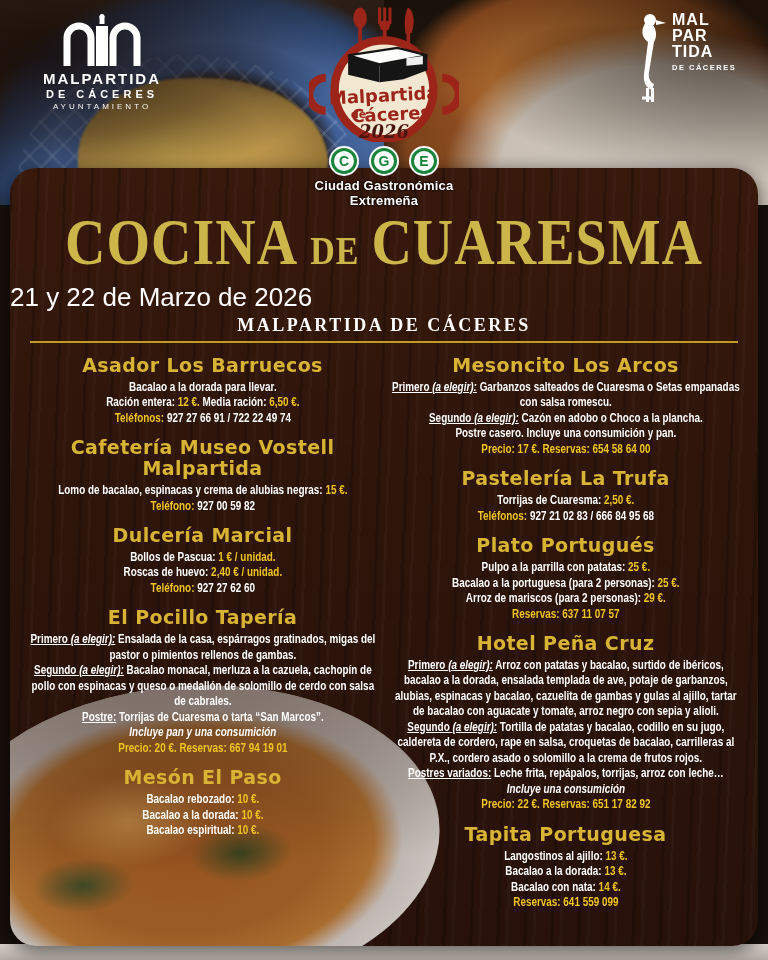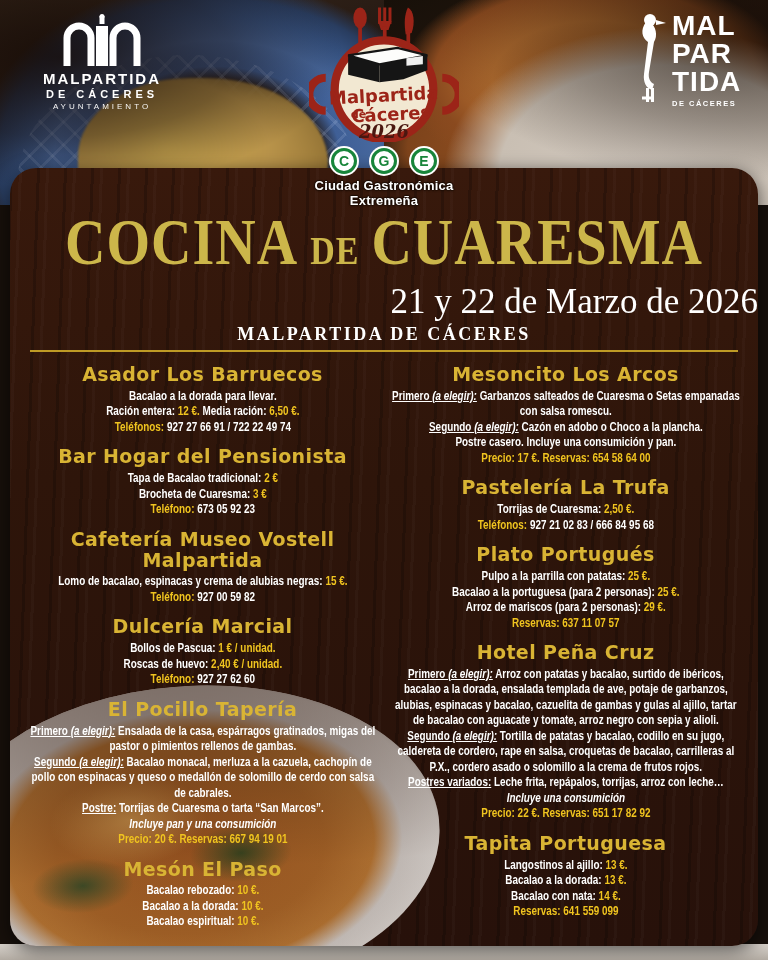--- a/index.html
+++ b/index.html
@@ -55,21 +55,21 @@
 
   
   .ayto-logo { position:absolute; left:22px; top:14px; width:160px; z-index:3; text-align:center; color:#fff; }
   .ayto-logo svg { display:block; margin:0 auto 4px auto; }
   .ayto-l1 { font-size:15px; font-weight:700; letter-spacing:2px; }
   .ayto-l2 { font-size:11px; font-weight:700; letter-spacing:4px; margin-top:1px; }
   .ayto-l3 { font-size:8px; font-weight:400; letter-spacing:3px; margin-top:2px; opacity:.95; }
 
   .stork-logo { position:absolute; right:16px; top:12px; width:120px; z-index:3; color:#fff;
     display:flex; gap:6px; align-items:flex-start; }
-  .stork-text { font-weight:700; font-size:28px; line-height:1.0; letter-spacing:1px; }
+  .stork-text { font-weight:700; font-size:16px; line-height:1.0; letter-spacing:1px; }
   .stork-sub { font-size:7.5px; font-weight:700; letter-spacing:1.5px; margin-top:3px; }
 
   
   .event-logo { position:absolute; left:50%; transform:translateX(-50%); top:6px; width:210px; z-index:3; text-align:center; }
   .cge-row { display:flex; justify-content:center; gap:14px; margin-top:2px; }
   .cge-circle { width:26px; height:26px; border-radius:50%; background:#fff; border:3px solid #18853a;
     color:#18853a; font-weight:700; font-size:14px; line-height:20px; text-align:center;
     box-shadow:0 0 0 2px #fff; }
   .cge-tagline { margin-top:4px; color:#fff; font-weight:700; font-size:13px; letter-spacing:.2px;
     text-shadow:-1px 0 1px #1a0d06, 1px 0 1px #1a0d06, 0 1px 2px #1a0d06, 0 -1px 1px #1a0d06; }
@@ -96,22 +96,22 @@
     background:linear-gradient(180deg, rgba(40,18,8,0.55), rgba(40,18,8,0.15) 60%); }
 
   .card-inner { position:relative; z-index:2; height:100%; padding-top:36px; }
 
   .title-row { display:flex; justify-content:center; align-items:baseline; gap:12px;
     color:#ccb64a; font-family:"Liberation Serif", serif; font-weight:700;
     transform:scaleY(1.18); transform-origin:center top; }
   .title-big { font-size:56px; letter-spacing:1px; }
   .title-small { font-size:34px; letter-spacing:1px; }
 
-  .date-line { margin-top:14px; text-align:right; color:#fff;
-    font-family:Liberation Serif, serif; font-size:35px; }
+  .date-line { margin-top:14px; text-align:left; color:#fff;
+    font-family:Liberation Sans, sans-serif; font-size:26px; }
   .location-line { margin-top:2px; text-align:center; color:#fff;
     font-family:"Liberation Serif", serif; font-size:18px; font-weight:700; letter-spacing:2.5px; }
 
   .participants { margin-top:14px; text-align:center; color:#e3b722;
     font-weight:700; font-size:13.5px; letter-spacing:.4px; font-family:"DejaVu Sans", sans-serif; }
   .gold-rule { height:2px; background:#bf9b25; margin:5px 20px 0 20px; }
 
   
   .columns { display:flex; gap:10px; padding:12px 16px 0 16px; }
   .col { width:50%; }
@@ -234,26 +234,20 @@
 
       <div class="columns">
         <div class="col">
             <div class="est">
               <div class="est-name">Asador Los Barruecos</div>
               <div class="line"><span class="seg-w">Bacalao a la dorada para llevar.</span></div>
               <div class="line"><span class="seg-w">Ración entera: </span><span class="seg-g">12 €.</span><span class="seg-w"> Media ración: </span><span class="seg-g">6,50 €.</span></div>
               <div class="line"><span class="seg-g">Teléfonos: </span><span class="seg-w">927 27 66 91 / 722 22 49 74</span></div>
             </div>
             <div class="est">
-              <div class="est-name">Bar Hogar del Pensionista</div>
-              <div class="line"><span class="seg-w">Tapa de Bacalao tradicional: </span><span class="seg-g">2 €</span></div>
-              <div class="line"><span class="seg-w">Brocheta de Cuaresma: </span><span class="seg-g">3 €</span></div>
-              <div class="line"><span class="seg-g">Teléfono: </span><span class="seg-w">673 05 92 23</span></div>
-            </div>
-            <div class="est">
               <div class="est-name">Cafetería Museo Vostell Malpartida</div>
               <div class="line"><span class="seg-w">Lomo de bacalao, espinacas y crema de alubias negras: </span><span class="seg-g">15 €.</span></div>
               <div class="line"><span class="seg-g">Teléfono: </span><span class="seg-w">927 00 59 82</span></div>
             </div>
             <div class="est">
               <div class="est-name">Dulcería Marcial</div>
               <div class="line"><span class="seg-w">Bollos de Pascua: </span><span class="seg-g">1 € / unidad.</span></div>
               <div class="line"><span class="seg-w">Roscas de huevo: </span><span class="seg-g">2,40 € / unidad.</span></div>
               <div class="line"><span class="seg-g">Teléfono: </span><span class="seg-w">927 27 62 60</span></div>
             </div>

